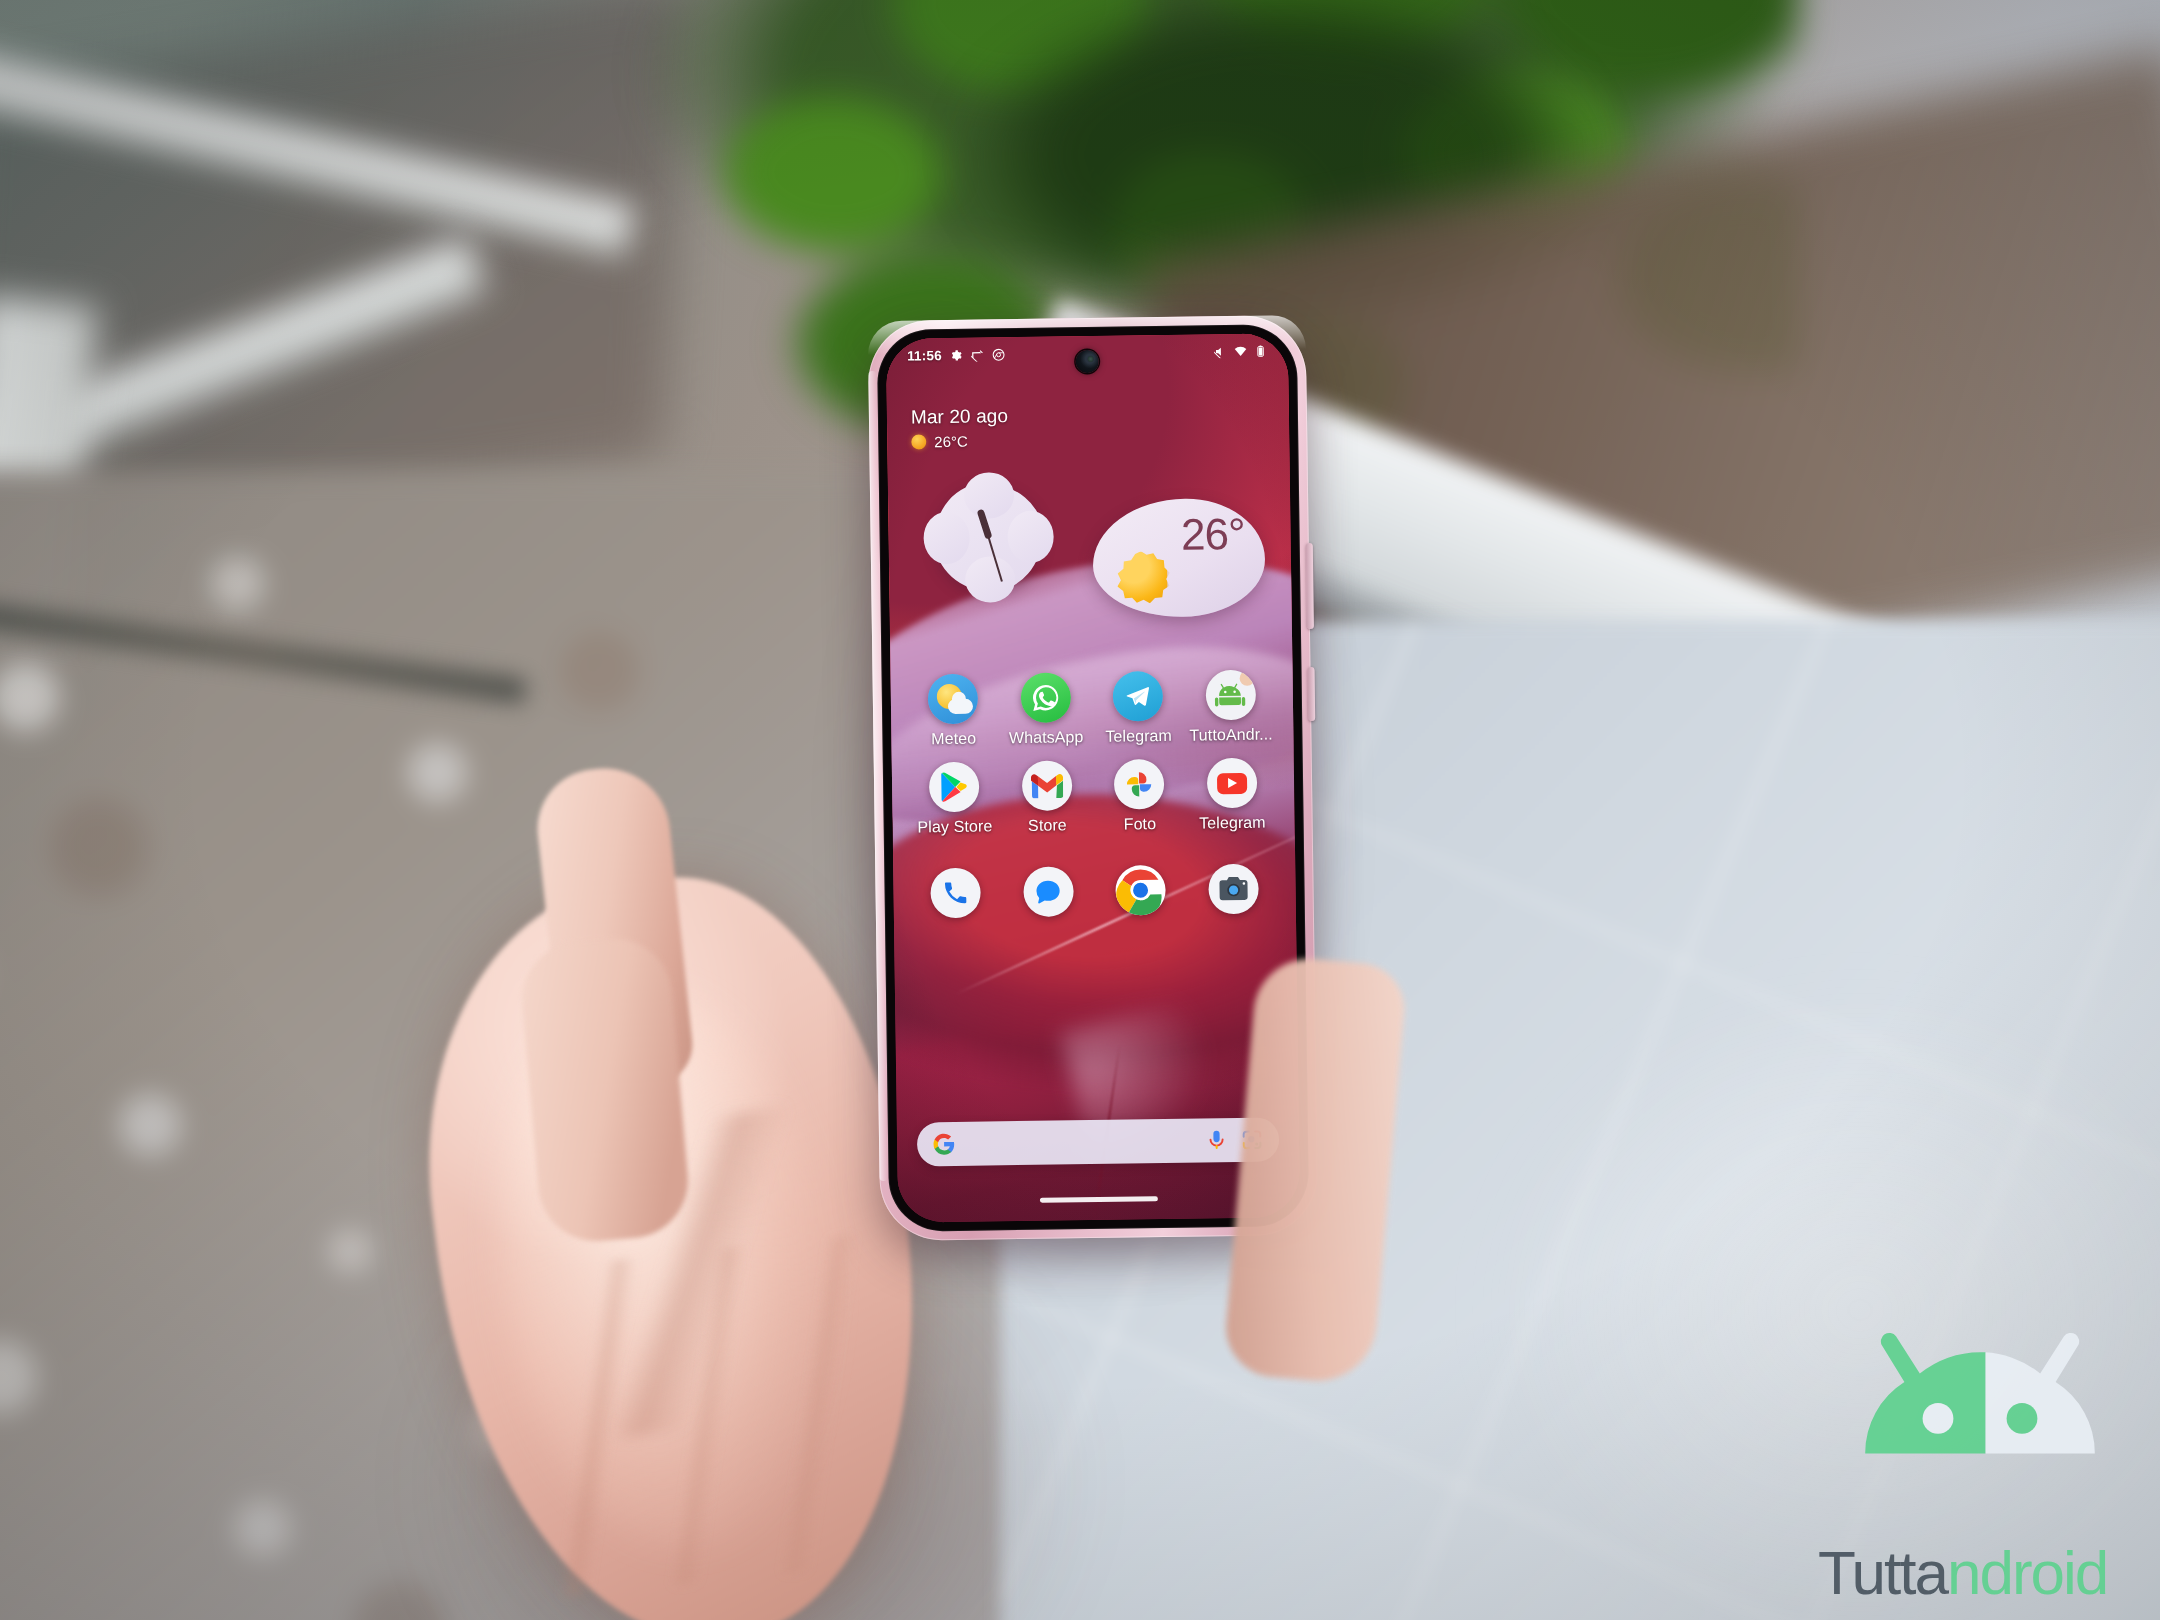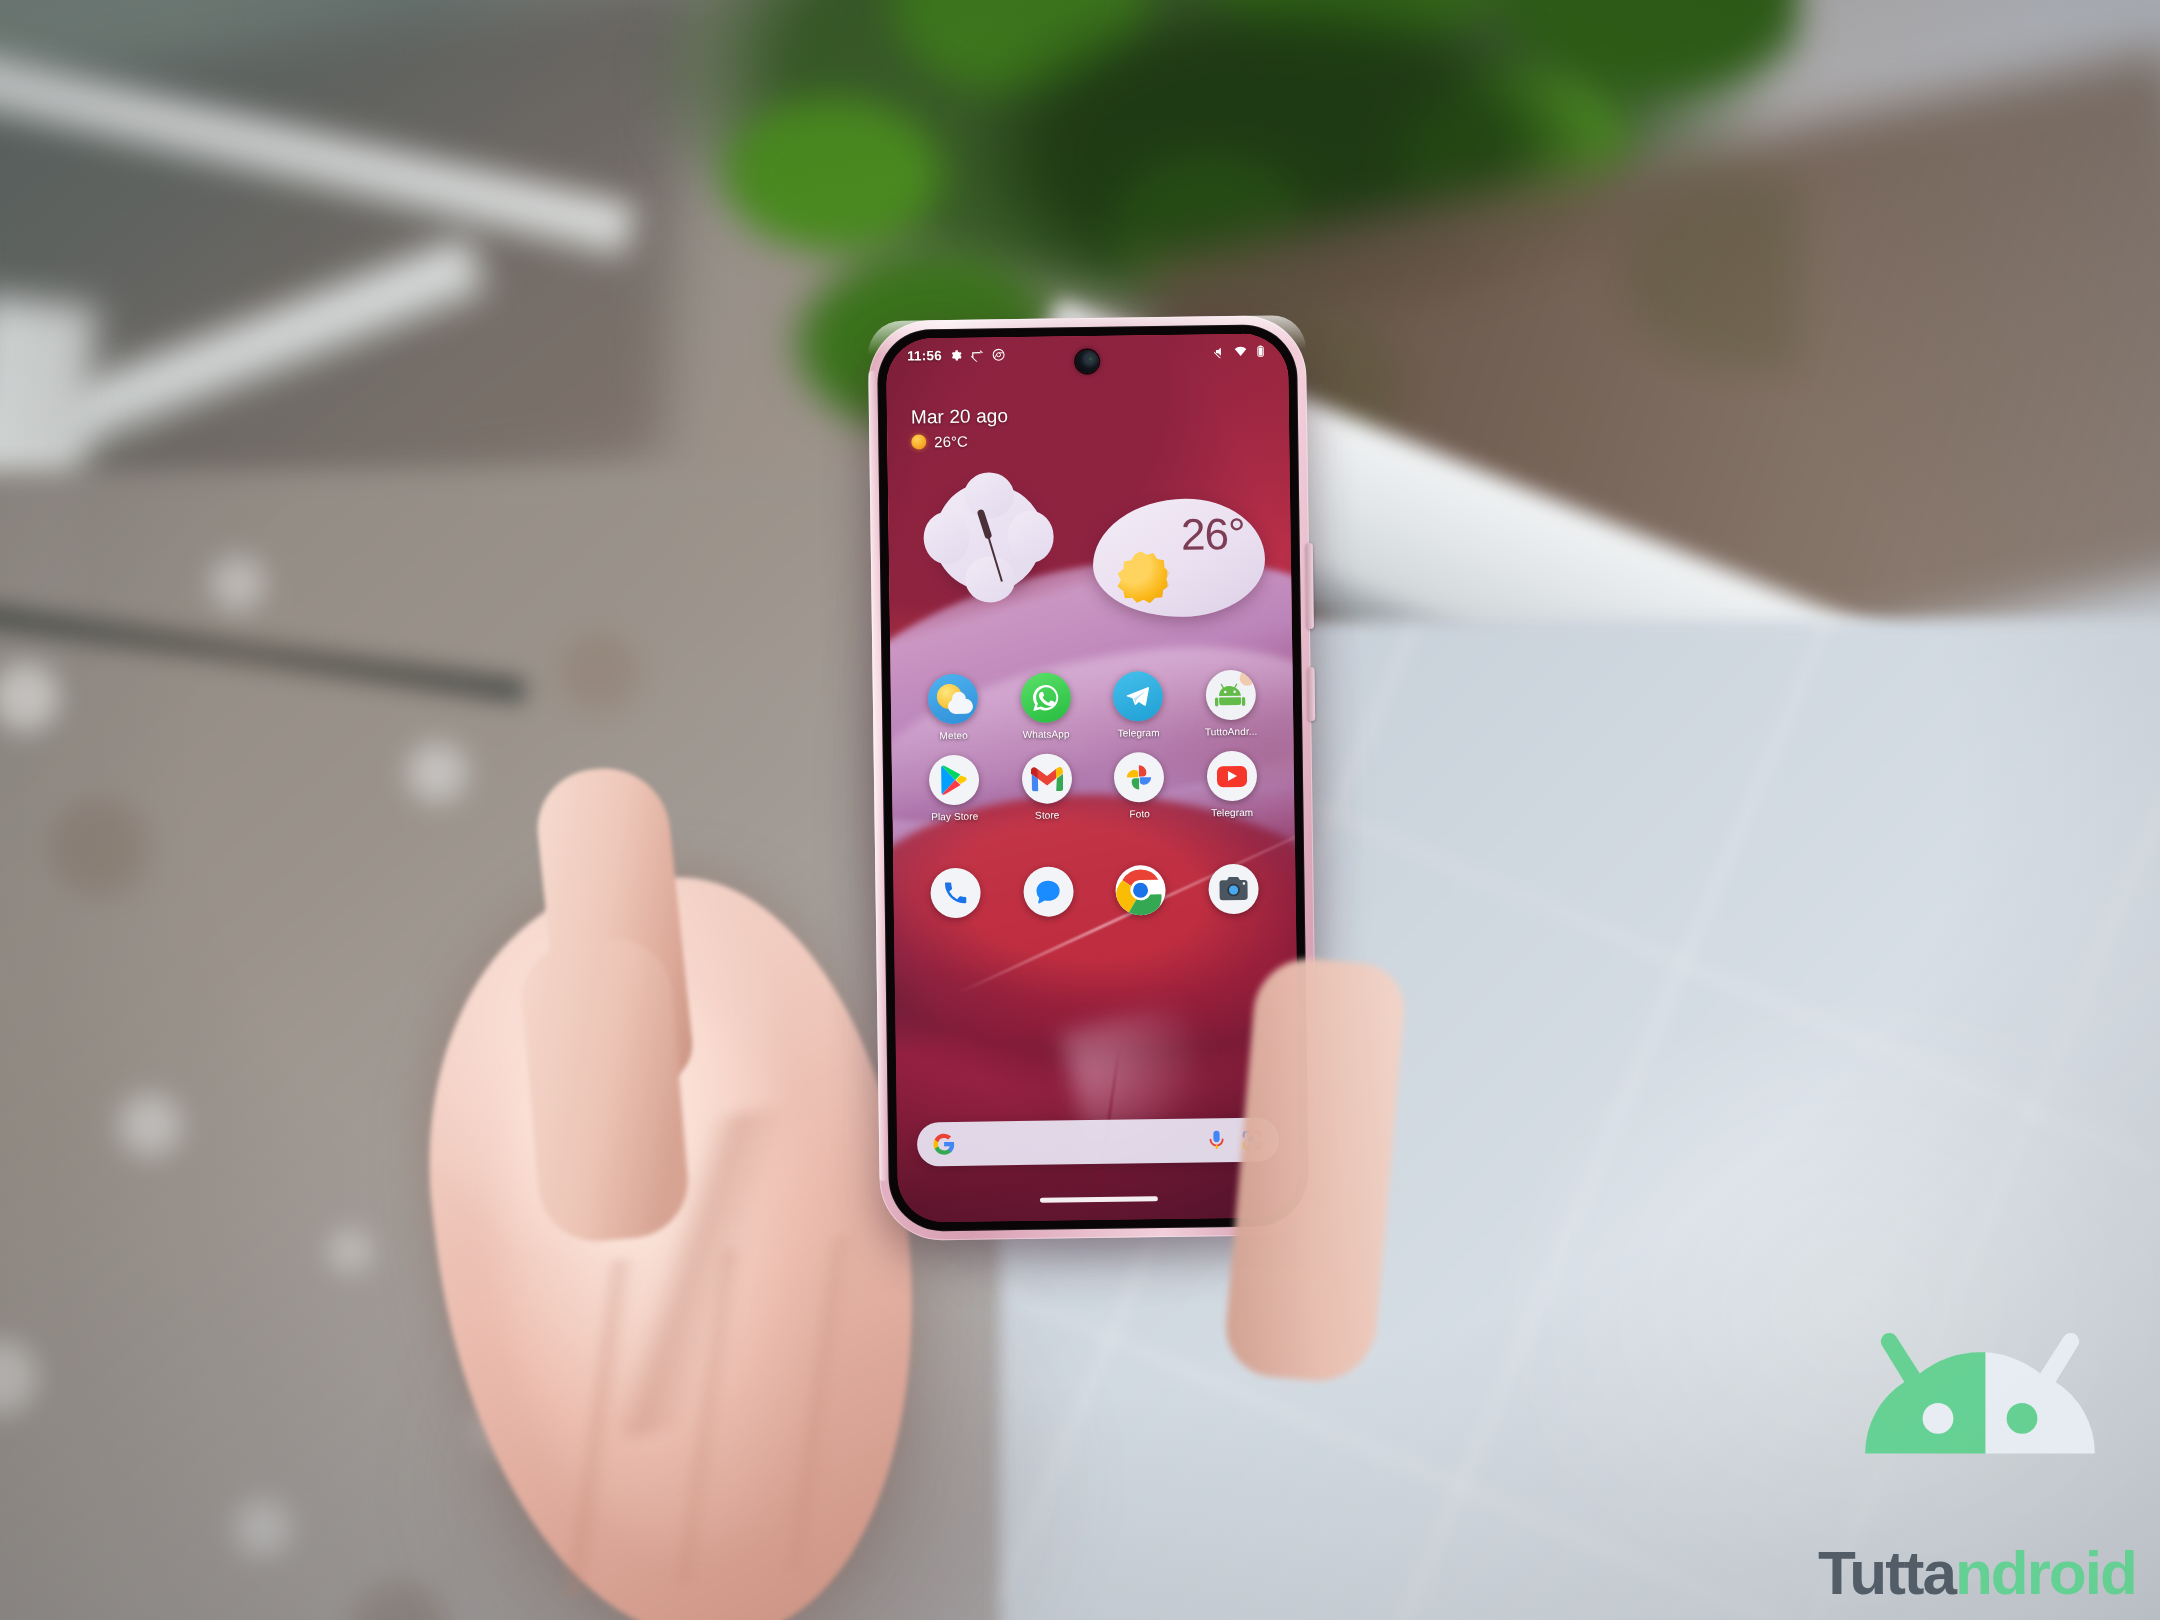--- a/index.html
+++ b/index.html
@@ -511,21 +511,21 @@
     display:flex; flex-direction:column; align-items:center; gap:6px;
   }
   .app-icon {
     width:50px; height:50px; border-radius:50%;
     display:flex; align-items:center; justify-content:center;
     position:relative;
     box-shadow:0 2px 7px rgba(40,10,25,.40);
     overflow:hidden;
   }
   .app-label {
-    font-size:10px; color:#fff; font-weight:500;
+    font-size:16px; color:#fff; font-weight:500;
     text-shadow:0 1px 3px rgba(0,0,0,.62);
     white-space:nowrap; letter-spacing:.1px;
   }
 
   
   .ic-meteo { background:linear-gradient(160deg,#4eb3f0,#2f8fd8); }
   .ic-meteo .sun {
     position:absolute; left:9px; top:10px; width:25px; height:25px; border-radius:50%;
     background:radial-gradient(circle at 38% 32%,#ffe680,#f8c63c 60%,#efb01f 100%);
   }
@@ -587,21 +587,21 @@
   
   #watermark {
     position:absolute; right:12px; bottom:6px;
     width:330px; height:290px;
     z-index:20;
     opacity:.93;
   }
   .wm-logo { position:absolute; left:22px; top:0; width:280px; height:200px; }
   .wm-text {
     position:absolute; left:0; bottom:6px; width:330px;
-    font-size:62px; font-weight:bold; letter-spacing:-2px;
+    font-size:62px; font-weight:normal; letter-spacing:-2px;
     white-space:nowrap;
   }
   .wm-tutta { color:#4a5560; }
   .wm-ndroid { color:#5fd18f; }
 </style>
 </head>
 <body>
 
 <div id="scene">
 

